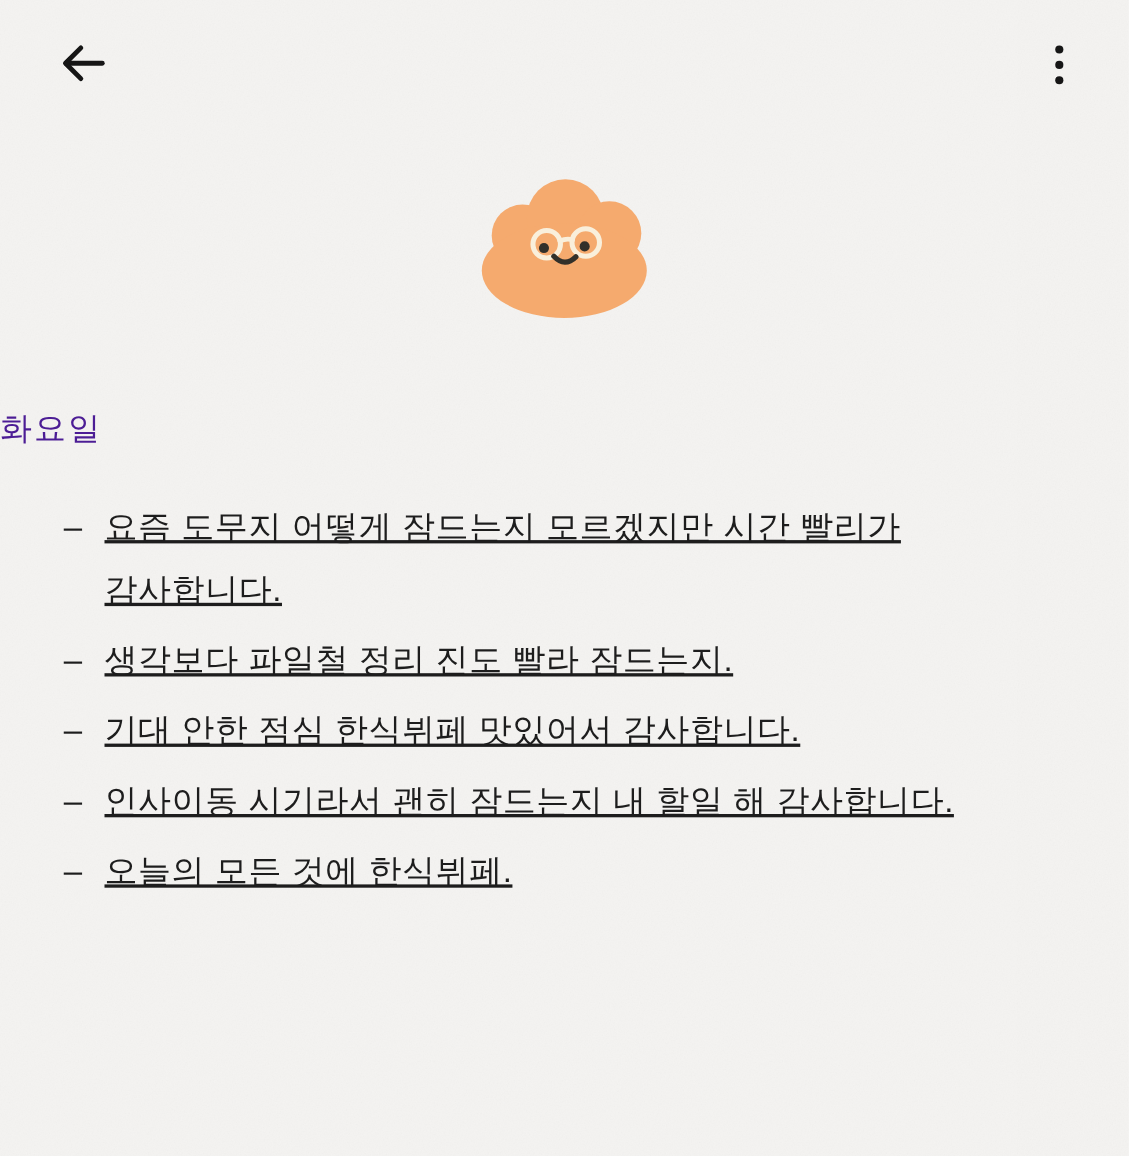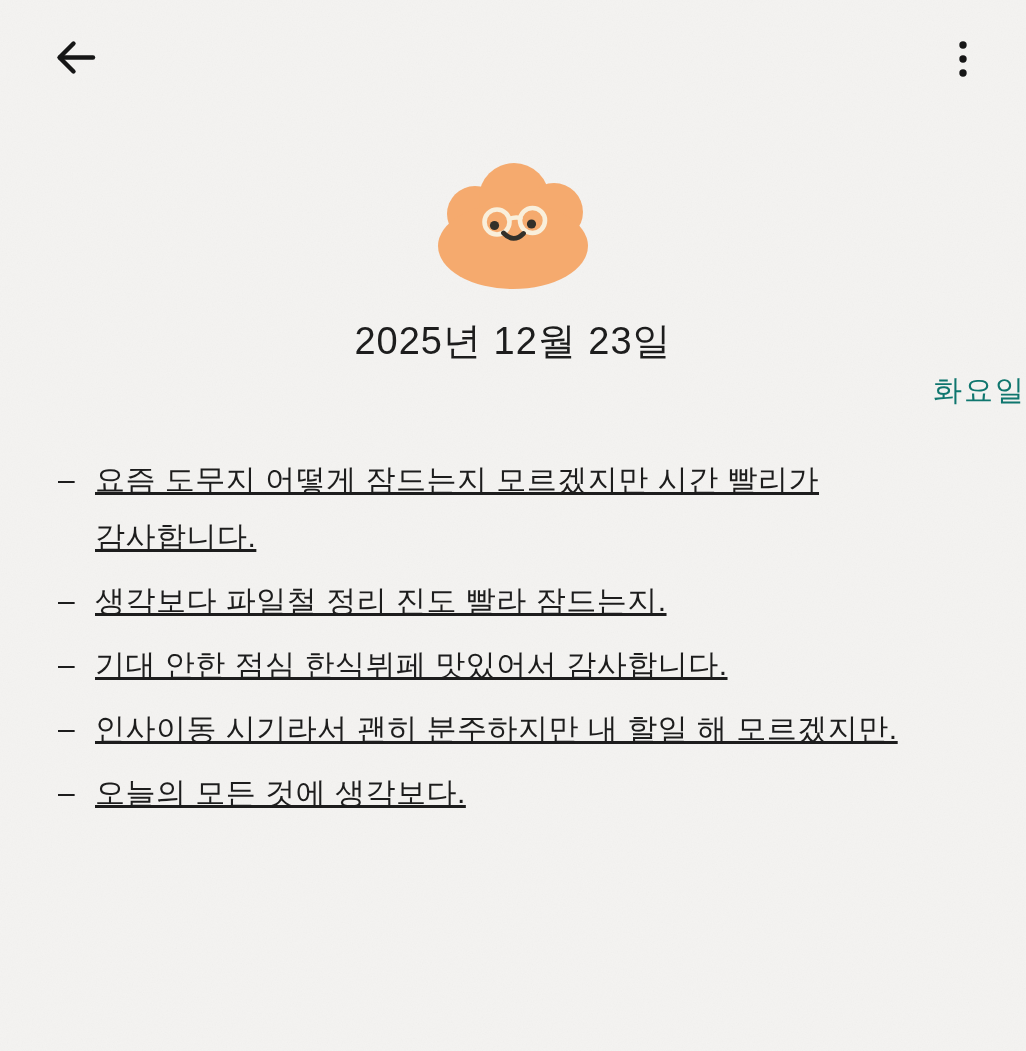--- a/index.html
+++ b/index.html
@@ -37,24 +37,24 @@
   
   .date-title {
     position: absolute; top: 316px; left: 0; right: 0;
     text-align: center;
     font-size: 38px; line-height: 50px;
     letter-spacing: 1px;
     color: #1d1d1d;
   }
   .weekday {
     position: absolute; top: 372px; left: 0; right: 0;
-    text-align: right;
+    text-align: left;
     font-size: 29px; line-height: 36px;
     letter-spacing: 2px;
-    color: #0f766e;
+    color: #4c1d95;
   }
 
   
   .entries {
     position: absolute; top: 451px; left: 58px; right: 52px;
   }
   .entry {
     display: flex; align-items: flex-start;
     margin-bottom: 7px;
     font-size: 30px; line-height: 57px;
@@ -118,40 +118,39 @@
 
       <g fill="#32302a">
         <circle cx="61.5" cy="69.5" r="4.6"></circle>
         <circle cx="98.5" cy="68" r="4.6"></circle>
       </g>
 
       <path d="M 70.5 77 Q 80.5 87.5 90.5 77.5" fill="none" stroke-width="4.8" stroke-linecap="round" stroke="#32302a"></path>
     </svg>
   </div>
 
-  <div class="date-title">2025년 12월 23일</div>
   <div class="weekday">화요일</div>
 
   <div class="entries">
     <div class="entry">
       <span class="entry-bullet">–</span>
       <span class="entry-text">요즘 도무지 어떻게 잠드는지 모르겠지만 시간 빨리가
 감사합니다.</span>
     </div>
     <div class="entry">
       <span class="entry-bullet">–</span>
       <span class="entry-text">생각보다 파일철 정리 진도 빨라 잠드는지.</span>
     </div>
     <div class="entry">
       <span class="entry-bullet">–</span>
       <span class="entry-text">기대 안한 점심 한식뷔페 맛있어서 감사합니다.</span>
     </div>
     <div class="entry">
       <span class="entry-bullet">–</span>
-      <span class="entry-text">인사이동 시기라서 괜히 분주하지만 내 할일 해 모르겠지만.</span>
+      <span class="entry-text">인사이동 시기라서 괜히 잠드는지 내 할일 해 감사합니다.</span>
     </div>
     <div class="entry">
       <span class="entry-bullet">–</span>
-      <span class="entry-text">오늘의 모든 것에 생각보다.</span>
+      <span class="entry-text">오늘의 모든 것에 한식뷔페.</span>
     </div>
   </div>
 
 </div>
 
 </body></html>

